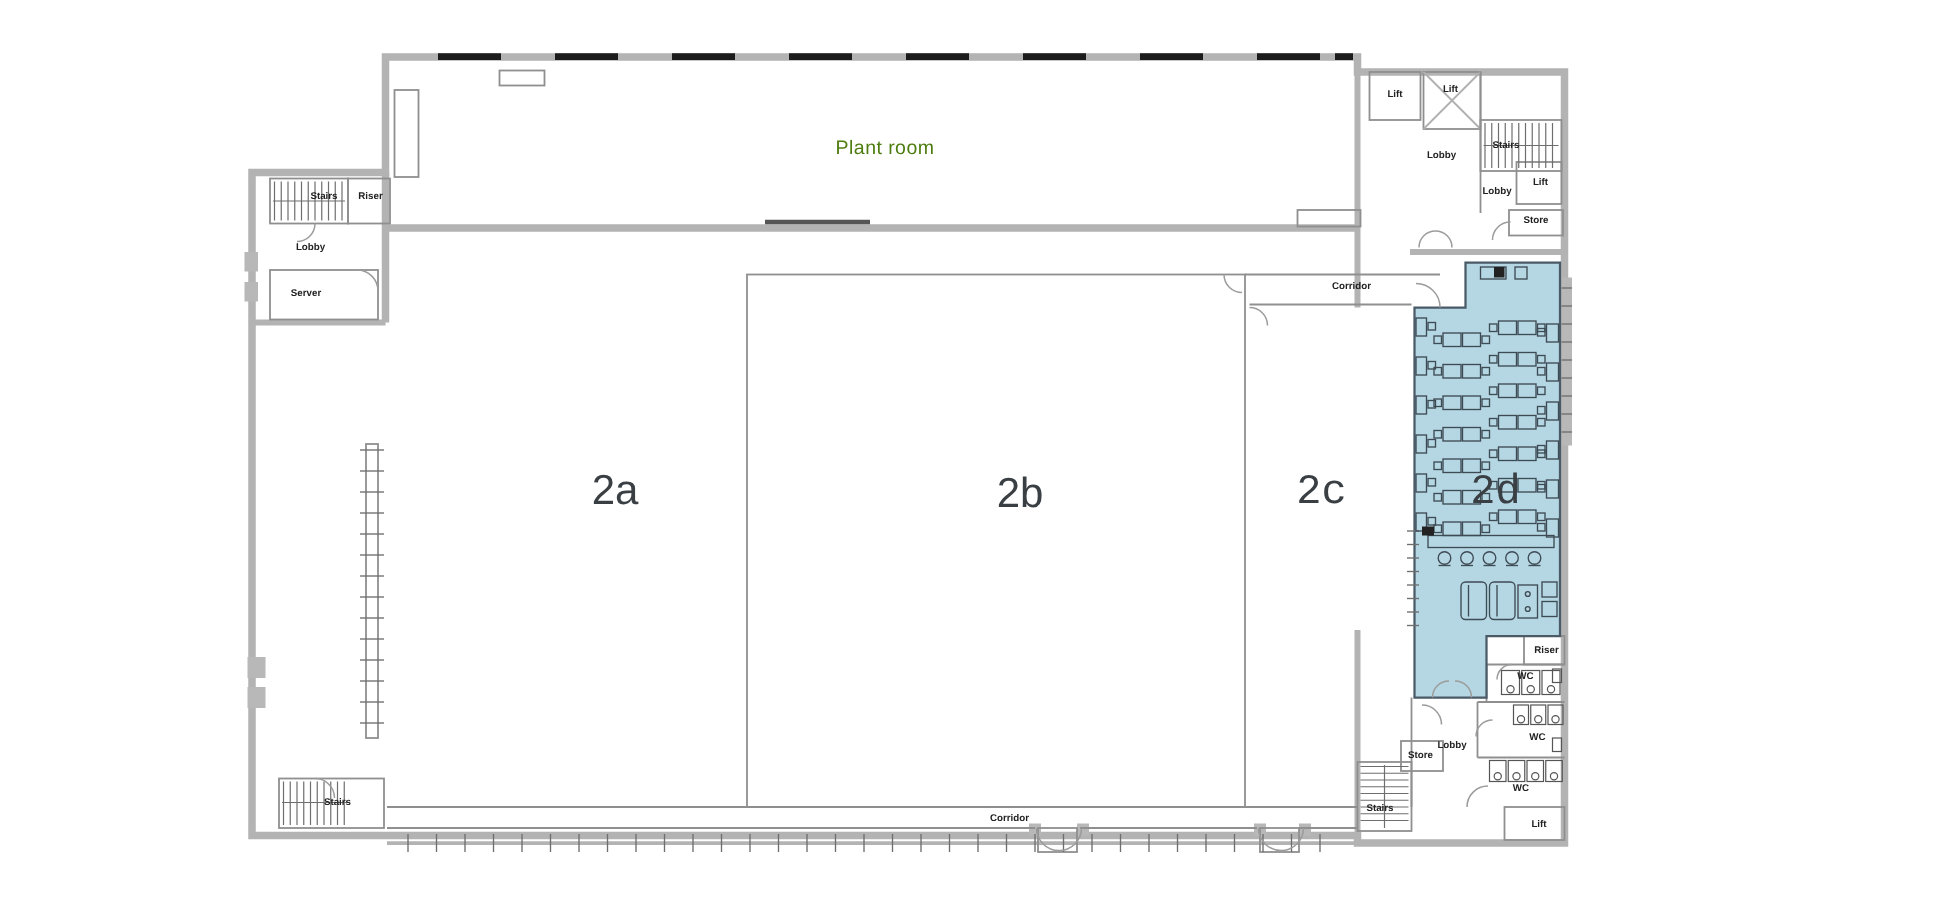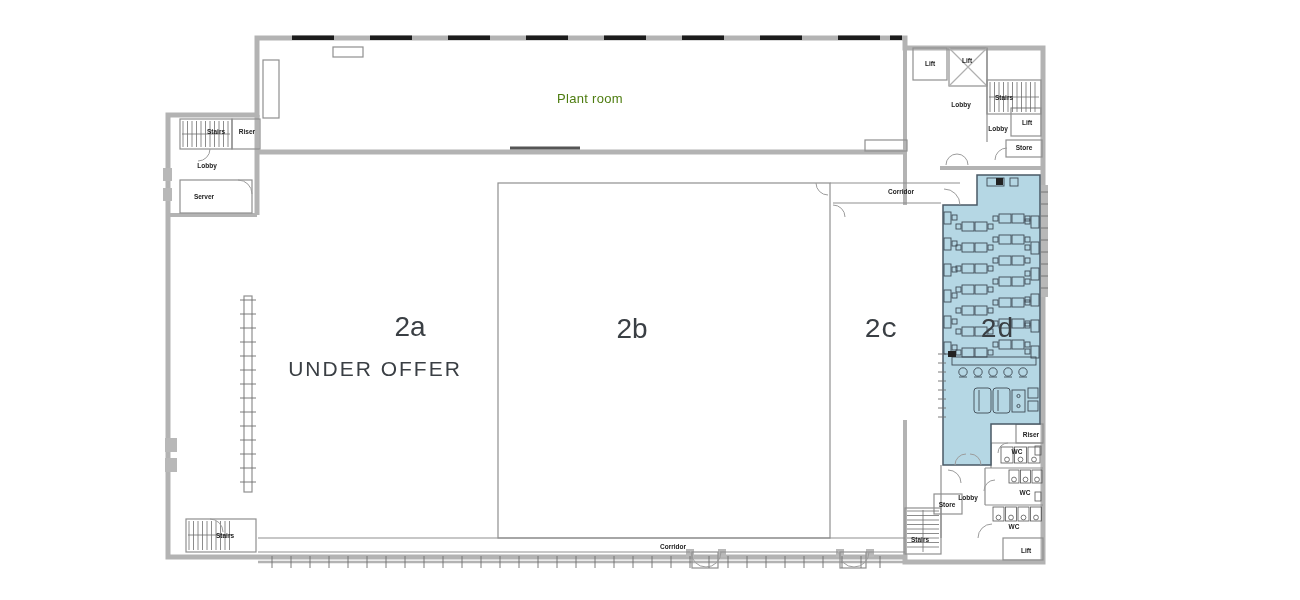--- a/index.html
+++ b/index.html
@@ -358,22 +358,21 @@
         <rect x="1012" y="390" width="13" height="22"></rect>
         <circle cx="1018.5" cy="396" r="1.6"></circle>
         <circle cx="1018.5" cy="406" r="1.6"></circle>
         <rect x="1028" y="388" width="10" height="10"></rect>
         <rect x="1028" y="401" width="10" height="10"></rect>
       </g>
 </svg>
 
 <div id="labels">
       <div class="zone-label" style="left: 370px; top: 327px; margin-left: 40px;">2a</div>
-      <div class="zone-sublabel" style="left: 375px; top: 369px;">UNDER OFFER</div>
-      <div class="zone-label" style="left: 632px; top: 329px;">2b</div>
+      <div class="zone-label" style="left: 680px; top: 329px;">2b</div>
       <div class="zone-label" style="left: 881px; top: 329px; font-family: Liberation Mono, monospace;">2c</div>
       <div class="zone-label" style="left: 997px; top: 329px; font-family: Liberation Mono, monospace;">2d</div>
       <div class="room-label" style="left: 216px; top: 131px;">Stairs</div>
       <div class="room-label" style="left: 247px; top: 131px;">Riser</div>
       <div class="room-label" style="left: 207px; top: 165px;">Lobby</div>
       <div class="room-label" style="left: 204px; top: 196px;">Server</div>
       <div class="room-label big" style="left: 590px; top: 98px;">Plant room</div>
       <div class="room-label" style="left: 930px; top: 63px;">Lift</div>
       <div class="room-label" style="left: 967px; top: 60px;">Lift</div>
       <div class="room-label" style="left: 961px; top: 104px;">Lobby</div>

